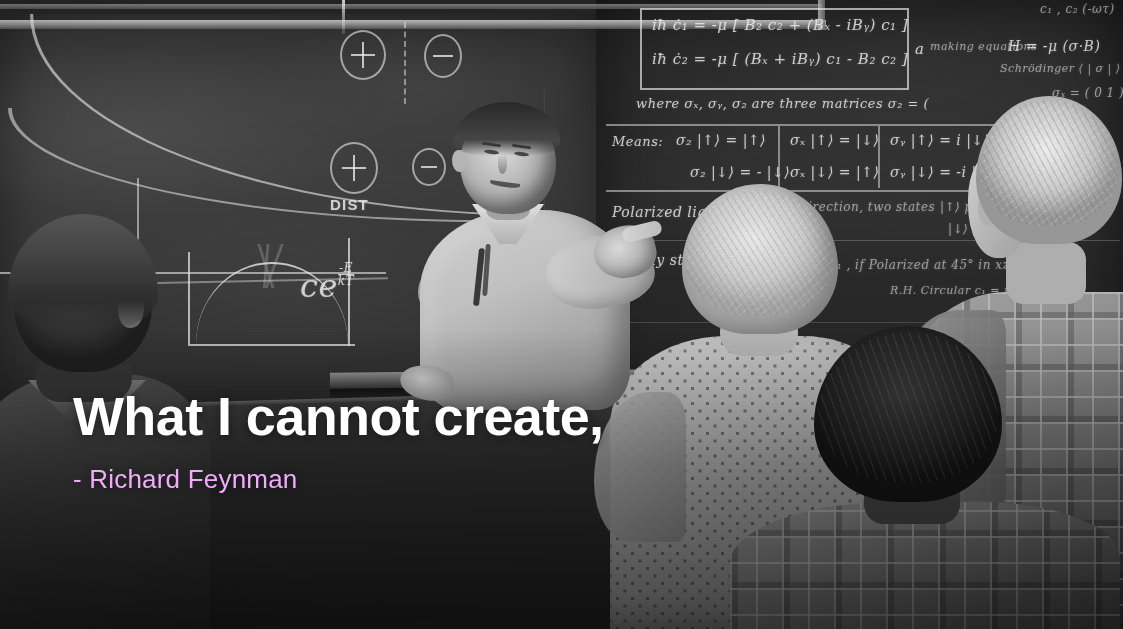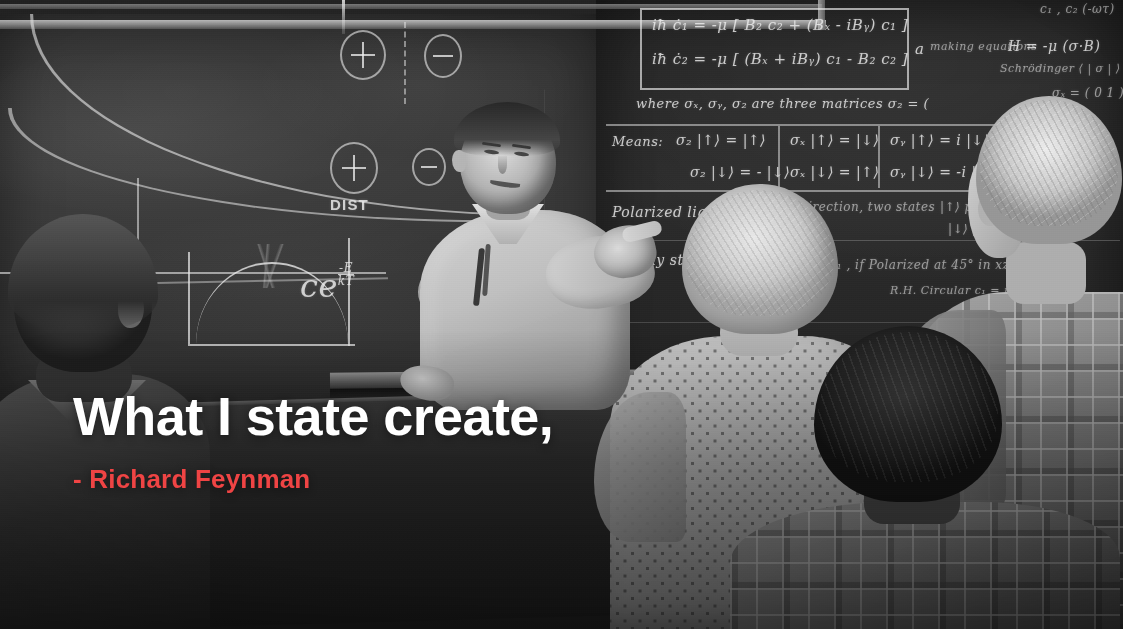--- a/index.html
+++ b/index.html
@@ -462,23 +462,23 @@
     font-family:"Liberation Sans", sans-serif;
     font-weight:bold;
     font-size:54px;
     line-height:64px;
     letter-spacing:-0.6px;
     white-space:nowrap;
     text-shadow:0 2px 10px rgba(0,0,0,.45);
   }
   #attribution{
     margin-top:16px;
-    color:#ef4444;
+    color:#f0abfc;
     font-family:"Liberation Sans", sans-serif;
-    font-weight:bold;
+    font-weight:normal;
     font-size:26px;
     line-height:30px;
     letter-spacing:.2px;
     text-shadow:0 2px 8px rgba(0,0,0,.45);
   }
 </style>
 </head>
 <body>
 
 <div id="stage">
@@ -627,17 +627,17 @@
     <div id="pd-hair"></div>
     <div id="pd-hair-tex"></div>
   </div>
 
   <div id="grade"></div>
   <div id="grain"></div>
   <div id="vignette"></div>
   <div id="bottom-fade"></div>
 
   <div id="quote">
-    <div class="q-line">What I state create,</div>
+    <div class="q-line">What I cannot create,</div>
     <div id="attribution">- Richard Feynman</div>
   </div>
 
 </div>
 
 </body></html>

